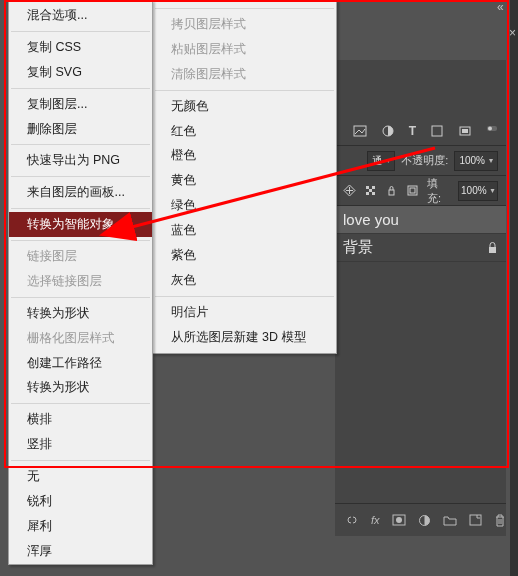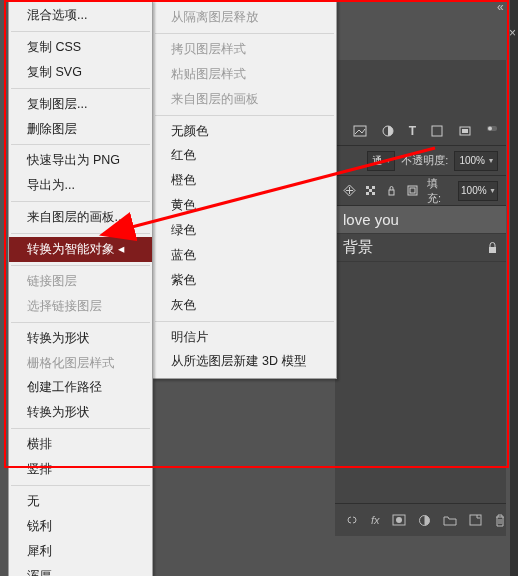--- a/index.html
+++ b/index.html
@@ -213,25 +213,24 @@
       </span>
     <span>
         <svg width="12" height="13">
           <path d="M2 3 L10 3 M4 3 L4 1 L8 1 L8 3 M3 3 L3 12 L9 12 L9 3 M5 5 L5 10 M7 5 L7 10" stroke="#bbb" fill="none"></path>
         </svg>
       </span>
   </div>
 </div>
 
 <div class="menu menu-right" id="menu-right">
-    <div class="mi disabled">从隔离图层释放</div>
     <div class="sep"></div>
     <div class="mi disabled">拷贝图层样式</div>
     <div class="mi disabled">粘贴图层样式</div>
-    <div class="mi disabled">来自图层的画板</div>
+    <div class="mi disabled">清除图层样式</div>
     <div class="sep"></div>
     <div class="mi">无颜色</div>
     <div class="mi">红色</div>
     <div class="mi">橙色</div>
     <div class="mi">黄色</div>
     <div class="mi">绿色</div>
     <div class="mi">蓝色</div>
     <div class="mi">紫色</div>
     <div class="mi">灰色</div>
     <div class="sep"></div>
@@ -242,21 +241,20 @@
 <div class="menu menu-left" id="menu-left">
     <div class="mi">混合选项...</div>
     <div class="sep"></div>
     <div class="mi">复制 CSS</div>
     <div class="mi">复制 SVG</div>
     <div class="sep"></div>
     <div class="mi">复制图层...</div>
     <div class="mi">删除图层</div>
     <div class="sep"></div>
     <div class="mi">快速导出为 PNG</div>
-    <div class="mi">导出为...</div>
     <div class="sep"></div>
     <div class="mi">来自图层的画板...</div>
     <div class="sep"></div>
     <div class="mi selected">转换为智能对象<span> ◂</span></div>
     <div class="sep"></div>
     <div class="mi disabled">链接图层</div>
     <div class="mi disabled">选择链接图层</div>
     <div class="sep"></div>
     <div class="mi">转换为形状</div>
     <div class="mi disabled">栅格化图层样式</div>

